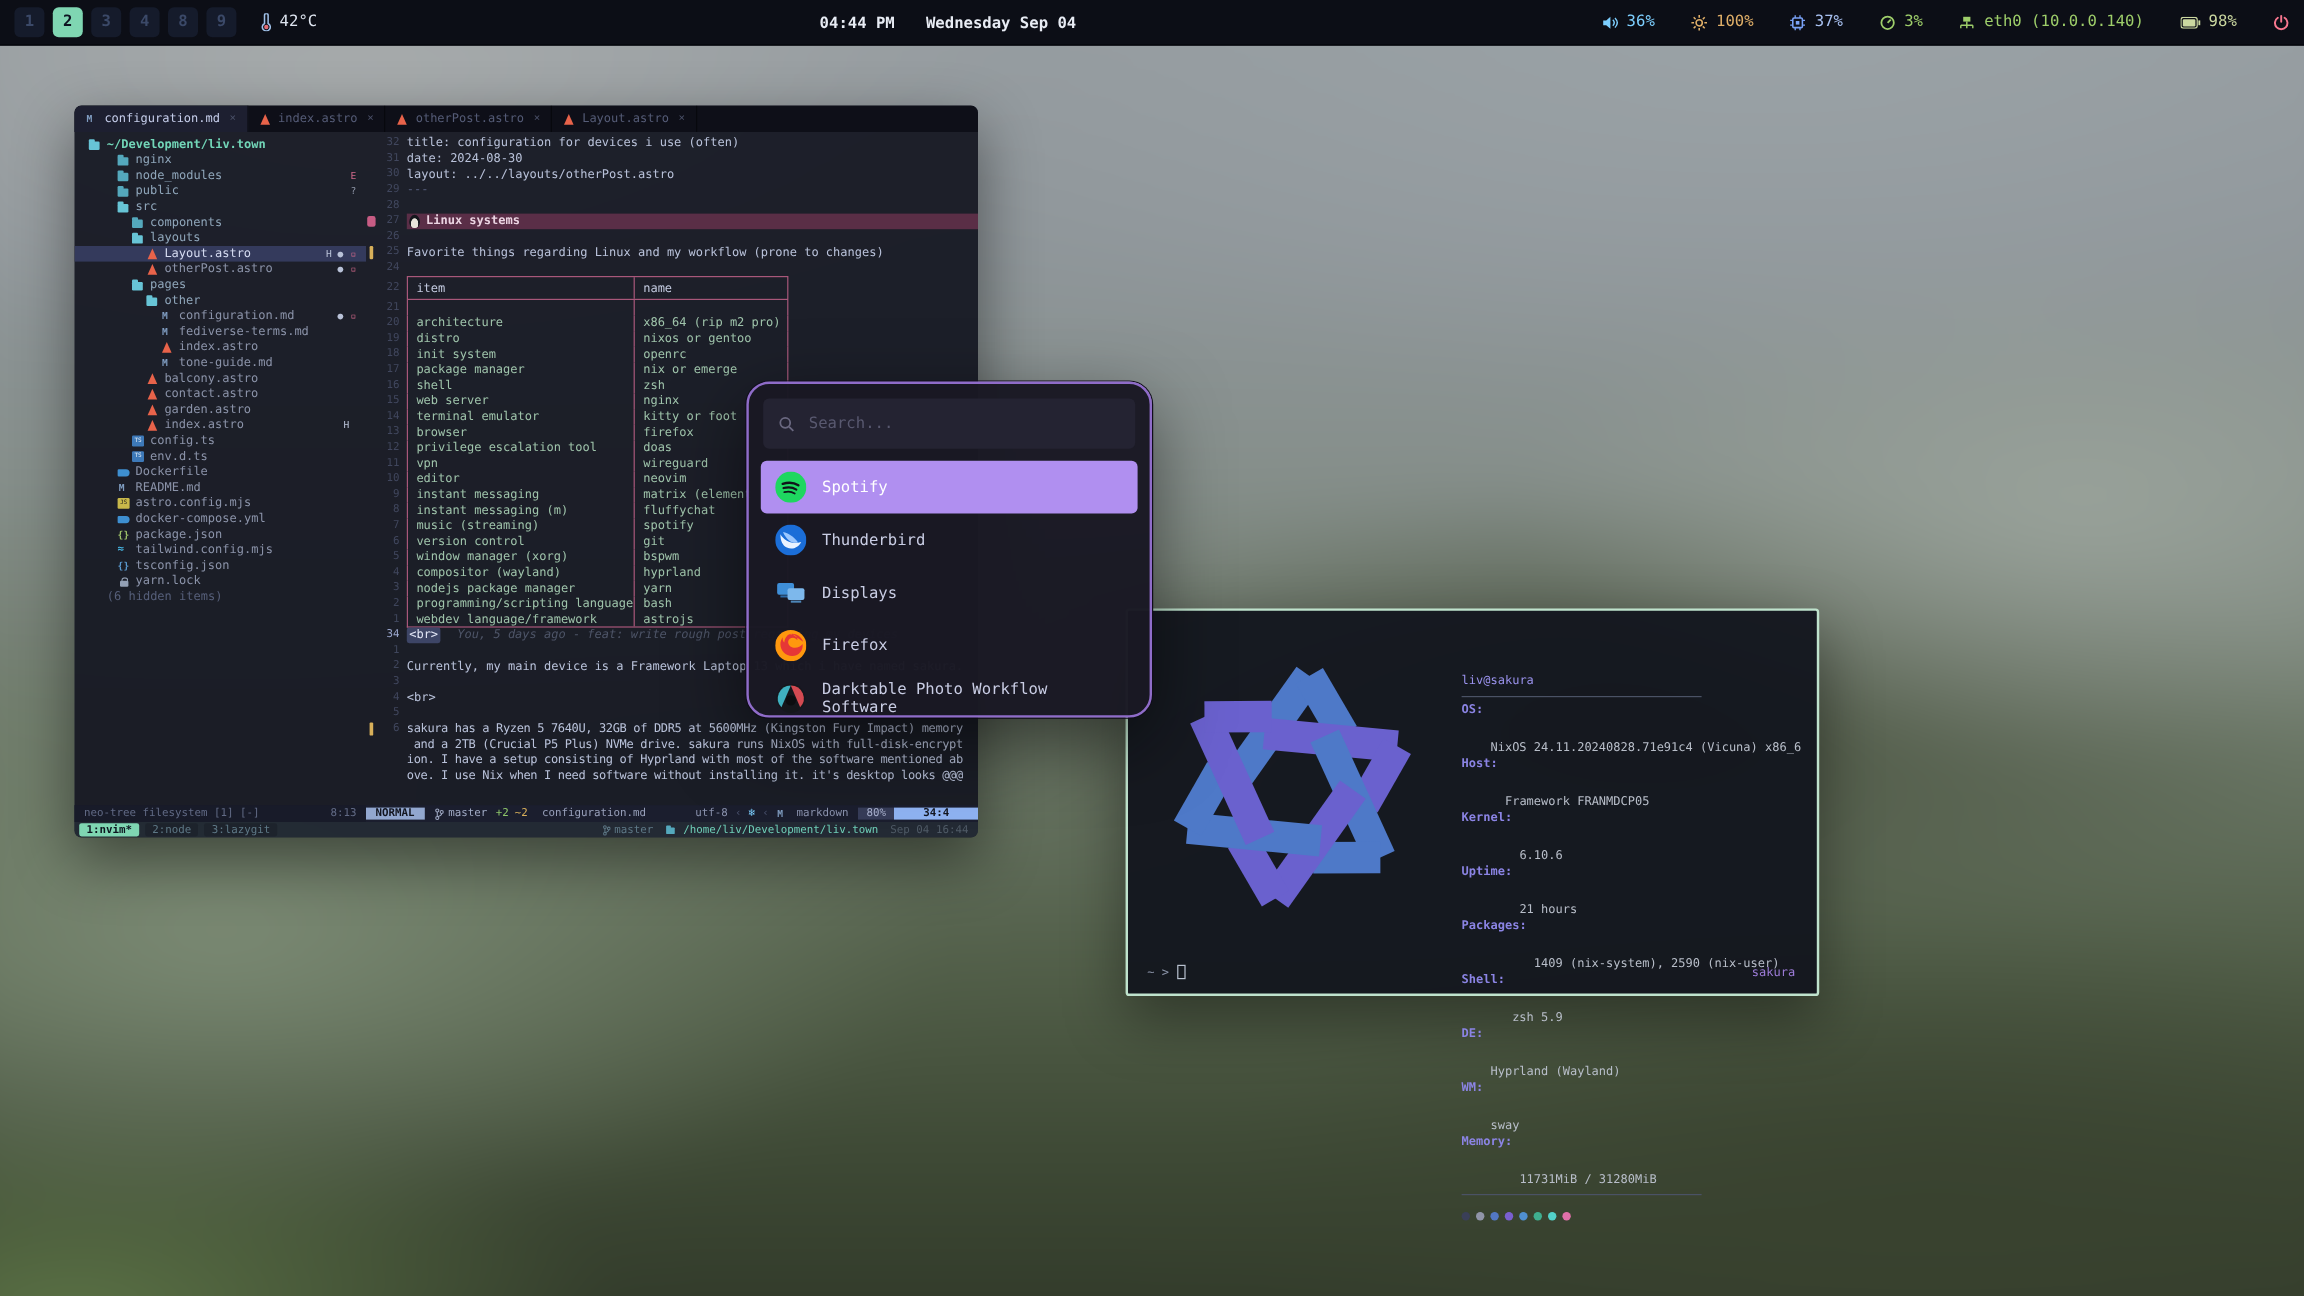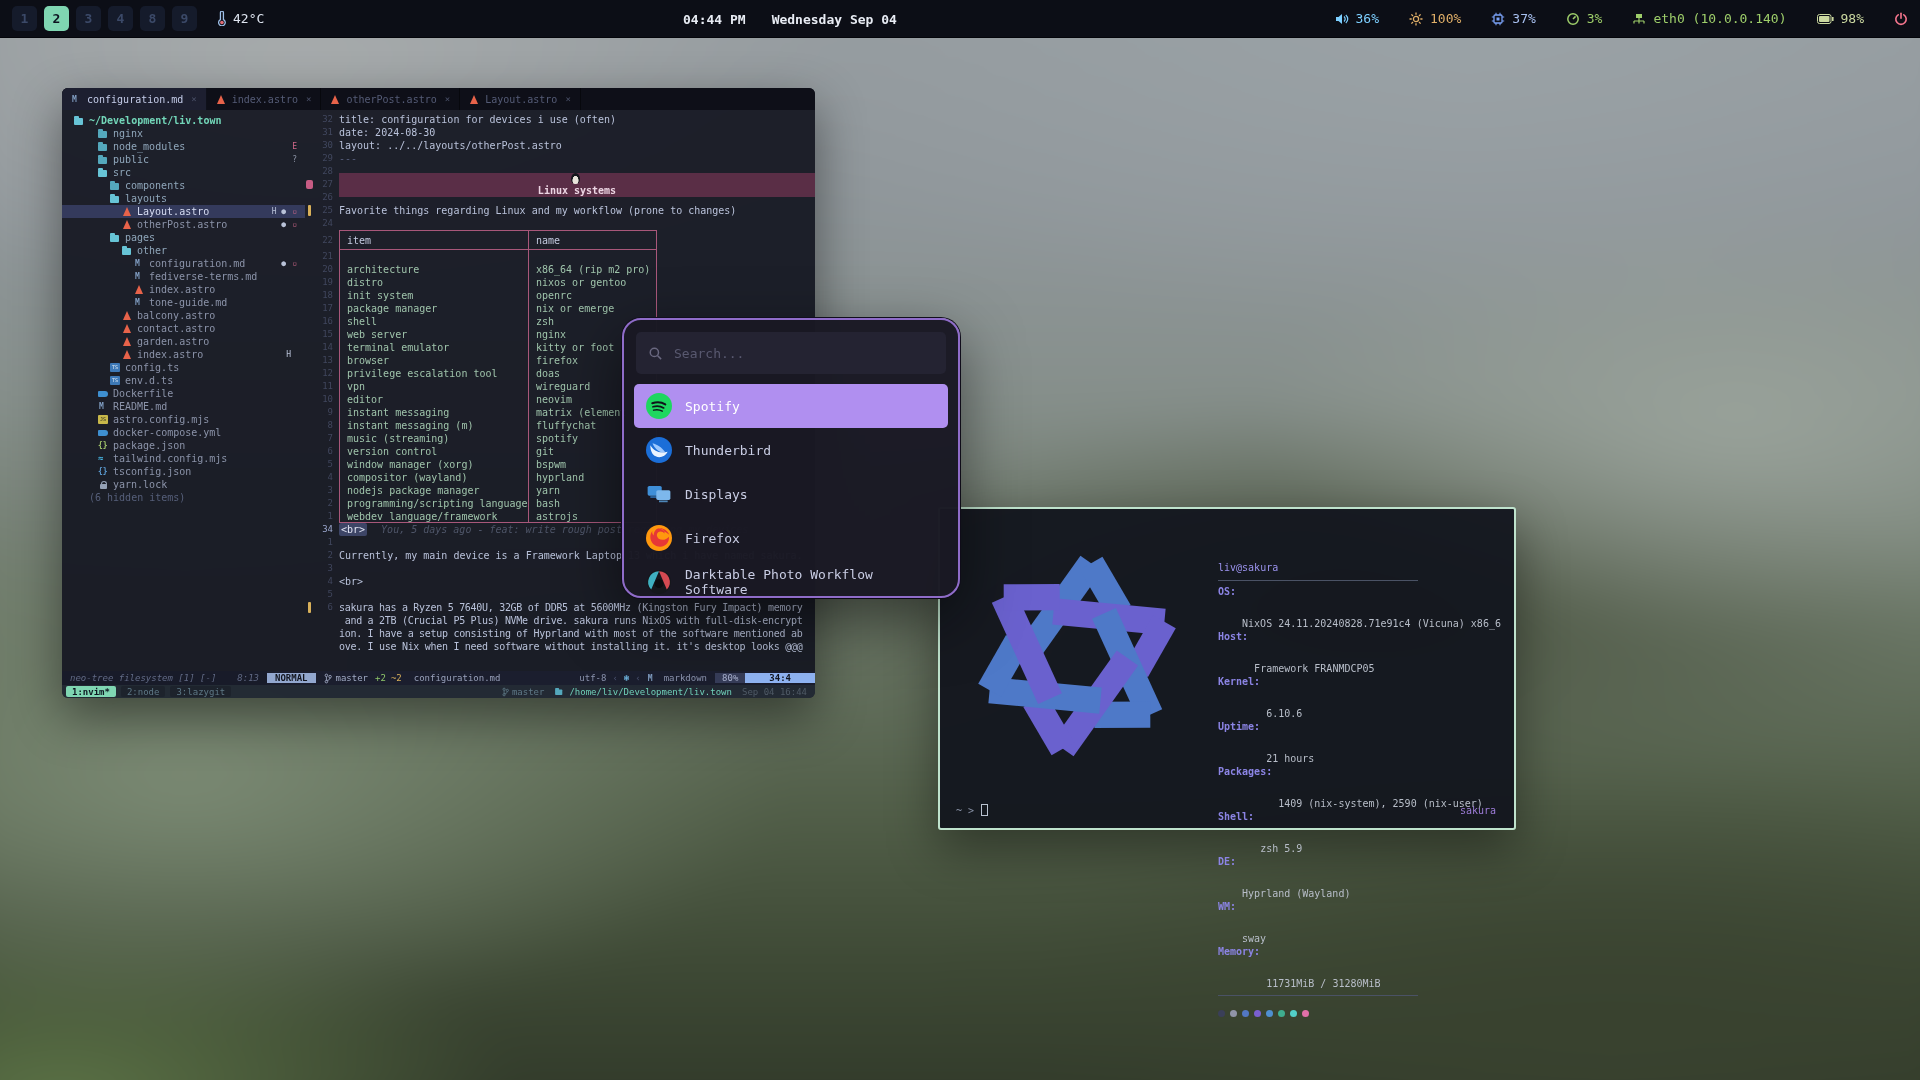--- a/index.html
+++ b/index.html
@@ -96,21 +96,21 @@
   
   .editor { flex:1; padding-top:3px; font-size:10px; line-height:13px; color:#b9c2da; overflow:hidden; min-width:0; }
   .eline { display:flex; align-items:center; height:13px; }
   .sign { width:10px; flex:none; position:relative; height:13px; }
   .ln { width:24px; flex:none; text-align:right; padding-right:6px; color:rgba(100,110,145,0.5); font-size:9px; }
   .ln.cur { color:#9aa6cc; }
   .txt { flex:1; min-width:0; white-space:pre; display:flex; align-items:center; }
   .txt .s { white-space:pre; }
   .dim .txt { color:#575f7e; }
   .tight .txt { letter-spacing:-0.3px; }
-  .heading .txt { background:rgba(140,58,94,0.55); color:#ecd5e3; font-weight:bold;flex-direction:column; }
+  .heading .txt { background:rgba(140,58,94,0.55); color:#ecd5e3; font-weight:bold; }
   .penguin { display:none; width:9px; height:11px; margin:0 5px 0 2px; flex:none;
     border-radius:50% 50% 42% 42% / 55% 55% 45% 45%;
     background:radial-gradient(ellipse 3px 4.5px at 50% 68%, #e8e4da 0 2.8px, #15161c 3.3px); }
   .heading .penguin { display:inline-block; }
   .sign-pink .sign::before { content:""; position:absolute; top:2px; left:1px; width:7px; height:9px; border-radius:2px; background:#c75c84; }
   .sign-yellow .sign::before { content:""; position:absolute; top:1px; left:3px; width:3px; height:11px; border-radius:1px; background:#d8b05a; }
 
   
   .tline .txt { display:block; }
   .tcells { flex:none; width:318px; display:flex; align-items:center; height:13px;
@@ -119,21 +119,21 @@
   .thead .tcells { height:20px; border-top:1px solid #a8577a; border-bottom:1px solid #a8577a; color:#c3cadf; }
   .tc1 { width:188px; flex:none; padding-left:7px; white-space:pre; overflow:hidden; }
   .tc2 { flex:1; padding-left:7px; border-left:1px solid #a8577a; align-self:stretch; display:flex; align-items:center; white-space:pre; overflow:hidden; }
   .tbody-rep > .eline:last-child .tcells { border-bottom:1px solid #a8577a; }
 
   .codechunk { background:#3d4566; border-radius:2px; padding:0 2px; color:#e2e6f5; }
   .blame { color:#4e5568; font-style:italic; margin-left:14px; white-space:pre; overflow:hidden; }
 
   
   .statusline { height:14px; flex:none; display:flex; align-items:stretch; font-size:9px; background:#1b1e2e; color:#8a92ad; }
-  .st-tree { width:205px; flex:none; display:flex; align-items:center; justify-content:space-between; padding:0 8px; background:#181b29; color:#616a85;font-style:italic; }
+  .st-tree { width:243px; flex:none; display:flex; align-items:center; justify-content:space-between; padding:0 8px; background:#181b29; color:#616a85; }
   .st-main { flex:1; display:flex; align-items:center; min-width:0; }
   .mode { background:#92a7cf; color:#12151f; font-weight:bold; padding:0 8px; display:flex; align-items:center; }
   .branch { display:flex; align-items:center; gap:4px; margin-left:8px; color:#a0aac4; }
   .diff-add { color:#8fc76a; margin-left:7px; } .diff-mod { color:#d8b05a; margin-left:5px; }
   .fname { margin-left:12px; color:#98a0ba; }
   .st-right { margin-left:auto; display:flex; align-items:center; gap:6px; color:#8a92ad; }
   .st-sep { color:#4c5470; }
   .snow { color:#7dcfff; font-size:9px; }
   .pct { background:#363c58; color:#aab2cf; padding:0 7px; display:flex; align-items:center; margin-left:8px; }
   .pos { background:#8fb3f2; color:#12151f; font-weight:bold; padding:0 24px; display:flex; align-items:center; }

